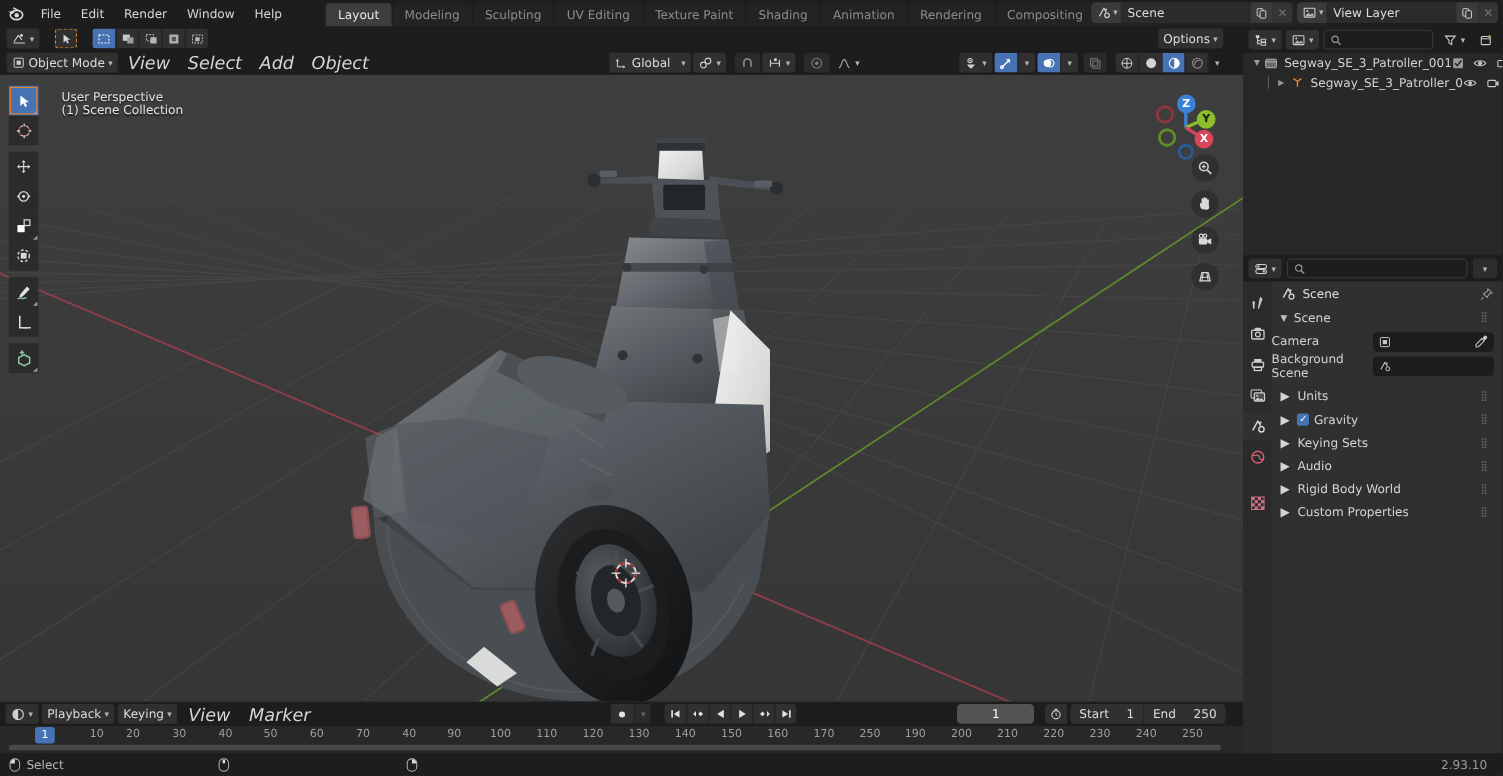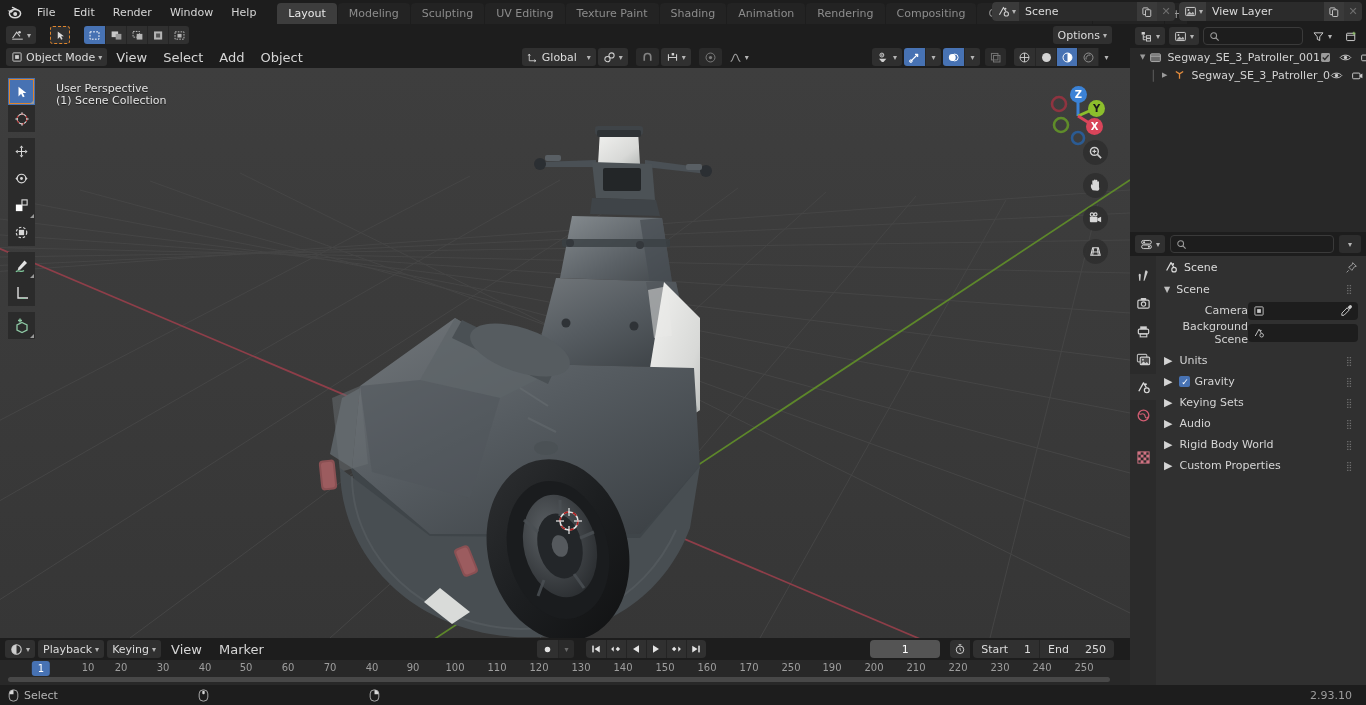--- a/index.html
+++ b/index.html
@@ -25,21 +25,21 @@
     height: 20px; padding: 0 9px; display: flex; align-items: center;
     color: #d6d6d6; font-size: 11px; border-radius: 3px; cursor: default;
     white-space: nowrap;
   }
   .ws-tabs { display: flex; align-items: flex-end; height: 24px; margin-left: 12px; }
   .ws-tab {
     height: 21px; padding: 0 11px; display: flex; align-items: center;
     font-size: 11px; color: #8c8c8c; background: #232323;
     border-radius: 4px 4px 0 0; margin-right: 1px; white-space: nowrap;
   }
-  .ws-tab.active { background: #3d3d3d; color: #e8e8e8; }
+  .ws-tab.active { background: #3d3d3d; color: #e8e8e8; margin-left: 19px; }
   .ws-plus { width: 22px; height: 21px; display:flex;align-items:center;justify-content:center;
     background:#232323;border-radius:4px 4px 0 0;color:#9a9a9a;font-size:12px; }
 
   .topbar-right { position: absolute; right: 4px; top: 2px; display: flex; align-items: center; gap: 4px; }
   .id-block { display: flex; align-items: center; height: 19px; background: #282828; border-radius: 4px; overflow: hidden; }
   .id-icobtn {
     display: flex; align-items: center; gap: 2px; height: 19px; padding: 0 3px 0 5px;
     background: #3a3a3a; border-radius: 4px 0 0 4px;
   }
   .id-name {
@@ -57,21 +57,21 @@
   }
   .vp-header2 {
     position: absolute; left: 0; top: 46px; width: 1130px; height: 22px;
     background: #1d1d1d; display: flex; align-items: center; padding-left: 6px; gap: 2px;
   }
   .hdr-btn {
     height: 18px; display: flex; align-items: center; gap: 3px;
     padding: 0 5px; background: #303030; border-radius: 3px; color: #dcdcdc; font-size: 11px;
   }
   .hdr-txt { padding: 0 7px; height: 18px; display: flex; align-items: center;
-    color: #d6d6d6; font-size: 13px; border-radius: 3px; }
+    color: #d6d6d6; font-size: 16px; border-radius: 3px; font-style: italic; }
   .icon-toggle {
     width: 21px; height: 18px; display: flex; align-items: center; justify-content: center;
     background: #303030;
   }
   .icon-toggle.on { background: #4772b3; }
   .grp { display: flex; border-radius: 3px; overflow: hidden; }
   .grp > .icon-toggle + .icon-toggle { border-left: 1px solid #252525; }
   .sep { width: 8px; }
 
   
@@ -119,21 +119,21 @@
   .props-tabs { position: absolute; left: 0; top: 24px; width: 26px; bottom: 0; background: #2b2b2b;
     display: flex; flex-direction: column; align-items: center; padding-top: 6px; gap: 2px; }
   .ptab { width: 26px; height: 26px; display: flex; align-items: center; justify-content: center; position: relative; }
   .ptab.active { background: #303030; }
   .props-body { position: absolute; left: 26px; top: 24px; right: 0; bottom: 0; background: #303030; padding: 0; }
   .breadcrumb { height: 22px; display: flex; align-items: center; gap: 6px; padding: 0 8px; font-size: 11px; color: #dcdcdc; }
   .panel-head { height: 22px; display: flex; align-items: center; gap: 6px; padding: 0 8px; font-size: 11px; color: #d4d4d4; }
   .panel-head .tri { font-size: 8px; color: #c0c0c0; }
   .grip { margin-left: auto; color: #6d6d6d; font-size: 9px; letter-spacing: 1px; line-height: 6px; width: 12px; }
   .prow { height: 21px; display: flex; align-items: center; padding: 0 8px 0 0; margin-bottom: 1px; }
-  .plabel { width: 92px; text-align: right; padding-right: 0; font-size: 11px; color: #d2d2d2; }
+  .plabel { width: 92px; padding-right: 0; font-size: 11px; color: #d2d2d2; }
   .pfield { flex: 1; height: 18px; background: #1d1d1d; border-radius: 4px; display: flex;
     align-items: center; padding: 0 5px; gap: 4px; }
   .pfield .pick { margin-left: auto; }
   .panel-row { height: 21px; display: flex; align-items: center; gap: 7px; padding: 0 8px; font-size: 11px; color: #d4d4d4; }
   .ckbox { width: 11px; height: 11px; background: #4772b3; border-radius: 2px; display: flex;
     align-items: center; justify-content: center; color: #fff; font-size: 9px; }
 
   
   .timeline { position: absolute; left: 0; top: 638px; width: 1130px; height: 47px; background: #282828; }
   .tl-header { height: 22px; background: #1d1d1d; display: flex; align-items: center; padding: 0 5px; gap: 3px; }

